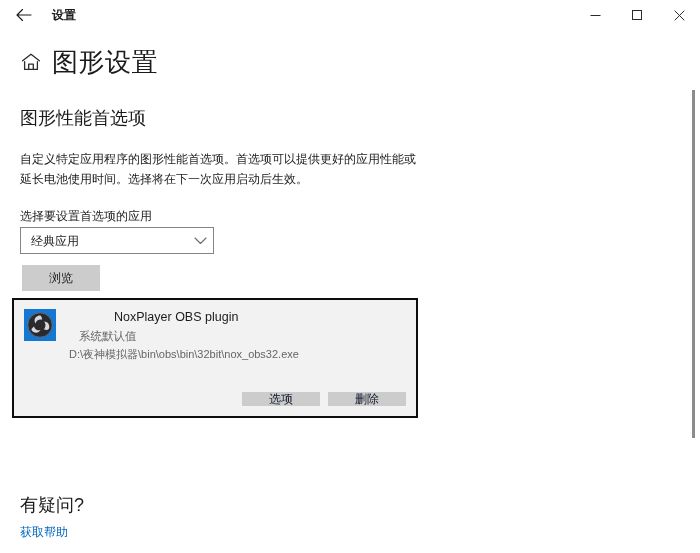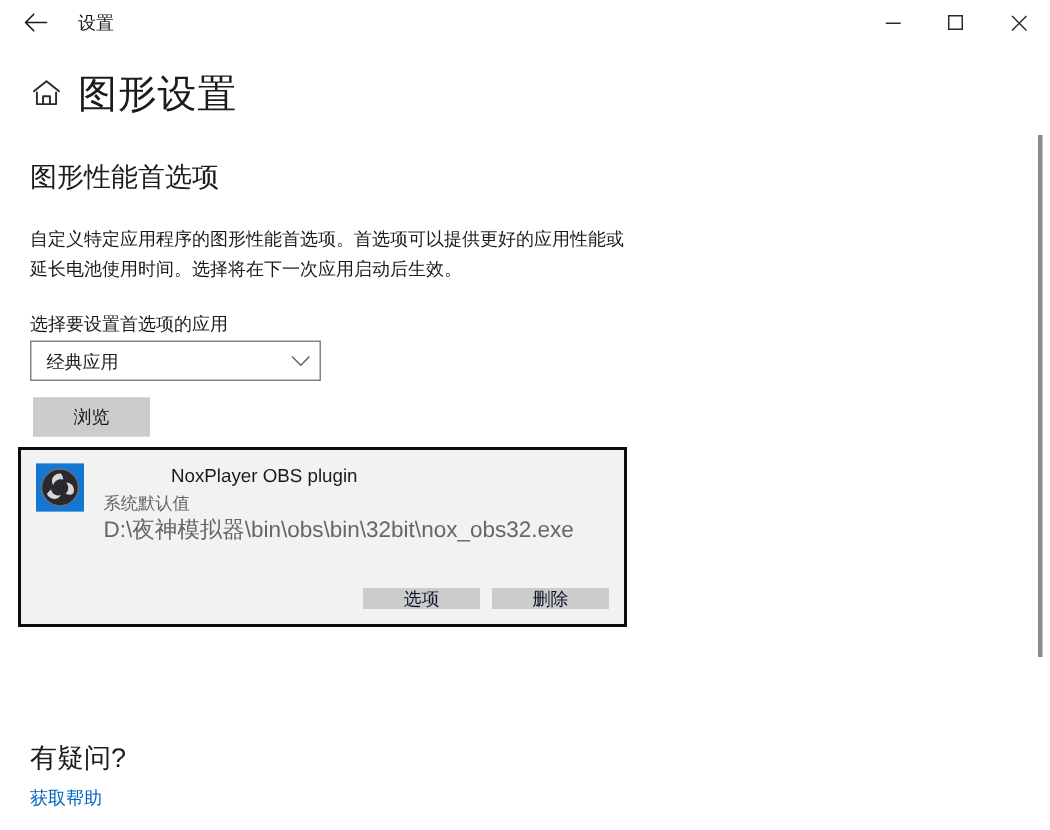--- a/index.html
+++ b/index.html
@@ -16,20 +16,21 @@
     position: relative;
     -webkit-font-smoothing: antialiased;
   }
 
   
   .titlebar {
     position: absolute;
     left: 0; top: 0;
     width: 700px; height: 30px;
     background: #ffffff;
+    font-weight: bold;
   }
   .back-btn {
     position: absolute;
     left: 10px; top: 2px;
     width: 28px; height: 26px;
     display: flex;
     align-items: center;
     justify-content: center;
     color: #1a1a1a;
   }
@@ -175,29 +176,29 @@
   .app-name {
     position: absolute;
     left: 55px; top: 8px;
     font-size: 12.5px;
     line-height: 19px;
     color: #1b1b1b;
     margin-left: 45px;
   }
   .app-sub {
     position: absolute;
-    left: 55px; top: 27px;
+    left: 65px; top: 27px;
     font-size: 11.5px;
     line-height: 18px;
     color: #666666;
   }
   .app-path {
     position: absolute;
     left: 55px; top: 45px;
-    font-size: 15px;
+    font-size: 11px;
     line-height: 18px;
     color: #666666;
   }
   .card-actions {
     position: absolute;
     right: 10px; bottom: 10px;
     display: flex;
     gap: 8px;
   }
   .card-btn {

